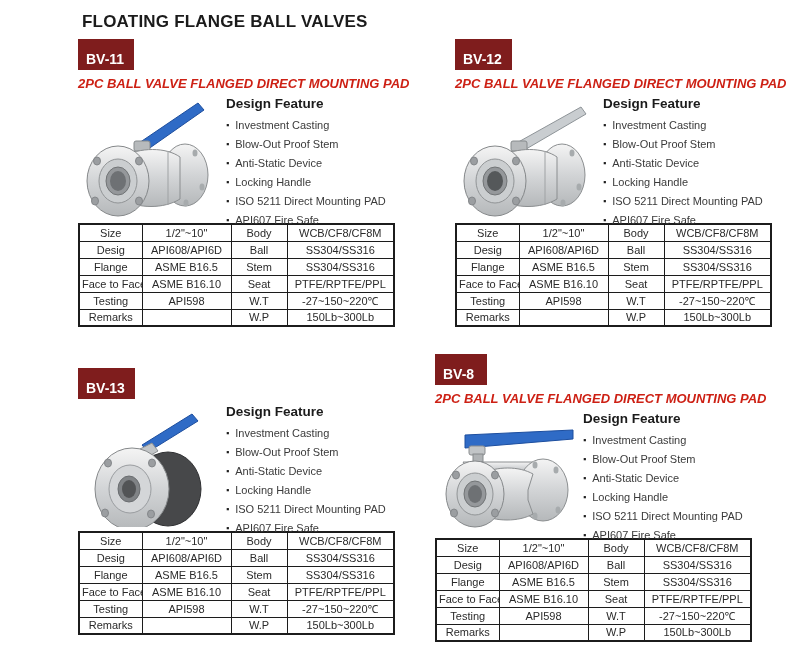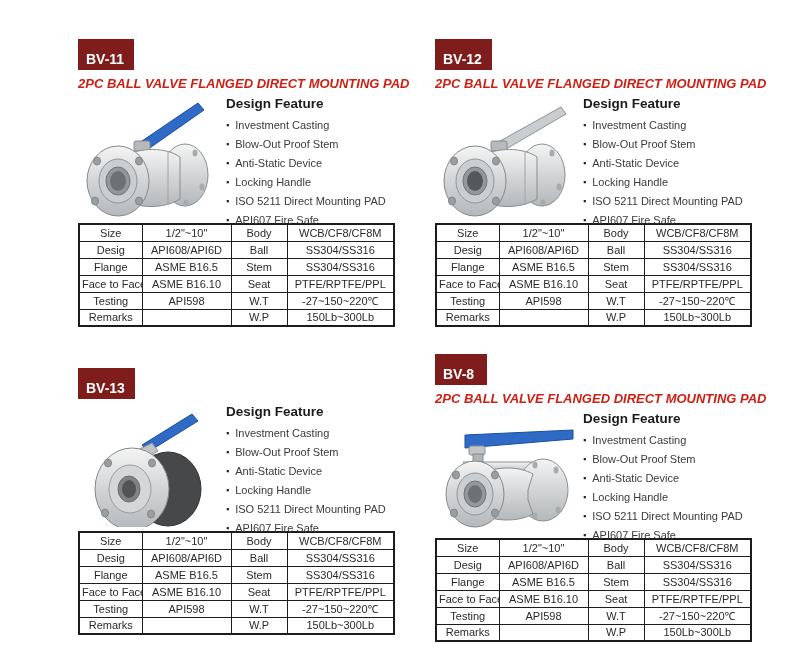--- a/index.html
+++ b/index.html
@@ -8,21 +8,21 @@
     position:relative; width:794px; height:648px; background:#fff;
     font-family:"Liberation Sans", sans-serif; overflow:hidden;
   }
   .page-title {
     position:absolute; left:82px; top:12px;
     font-size:17px; font-weight:bold; color:#1b1b1b; letter-spacing:.2px;
     white-space:nowrap;
   }
   .card { position:absolute; width:318px; }
   .card.c1 { left:78px;  top:39px; }
-  .card.c2 { left:435px; top:39px; }
+  .card.c2 { left:455px; top:39px; }
   .card.c3 { left:78px;  top:368px; }
   .card.c4 { left:435px; top:354px; }
   .badge {
     display:inline-block; background:#7f1d1d; color:#ffffff;
     font-size:14px; font-weight:bold; line-height:16px;
     padding:12px 10px 3px 8px; min-width:52px;
   }
   .subtitle {
     margin-top:6px; height:15px; color:#cd2014;
     font-size:13px; font-weight:bold; font-style:italic;
@@ -54,20 +54,21 @@
     <linearGradient id="met1" x1="0" y1="0" x2="0" y2="1">
       <stop offset="0" stop-color="#f4f4f4"></stop>
       <stop offset="0.5" stop-color="#d2d4d6"></stop>
       <stop offset="1" stop-color="#b5b8ba"></stop>
     </linearGradient>
   </defs>
 </svg>
 
 <div class="page">
 
+  <h1 class="page-title">FLOATING FLANGE BALL VALVES</h1>
 
   <section class="card c1">
     <div class="badge">BV-11</div>
     <div class="subtitle">2PC BALL VALVE FLANGED DIRECT MOUNTING PAD</div>
     <div class="content-row">
       <div class="photo">
         <svg viewBox="0 0 142 126">
           <polygon points="58,52 120,10 126,17 66,59" stroke-width="1" fill="#2f6bc6" stroke="#1d4e9e"></polygon>
           <rect x="56" y="48" width="16" height="10" rx="2" fill="#b7babc" stroke="#868a8c"></rect>
           <polygon points="46,59 94,59 88,71 52,71" fill="url(#met1)" stroke="#8b8e90"></polygon>

